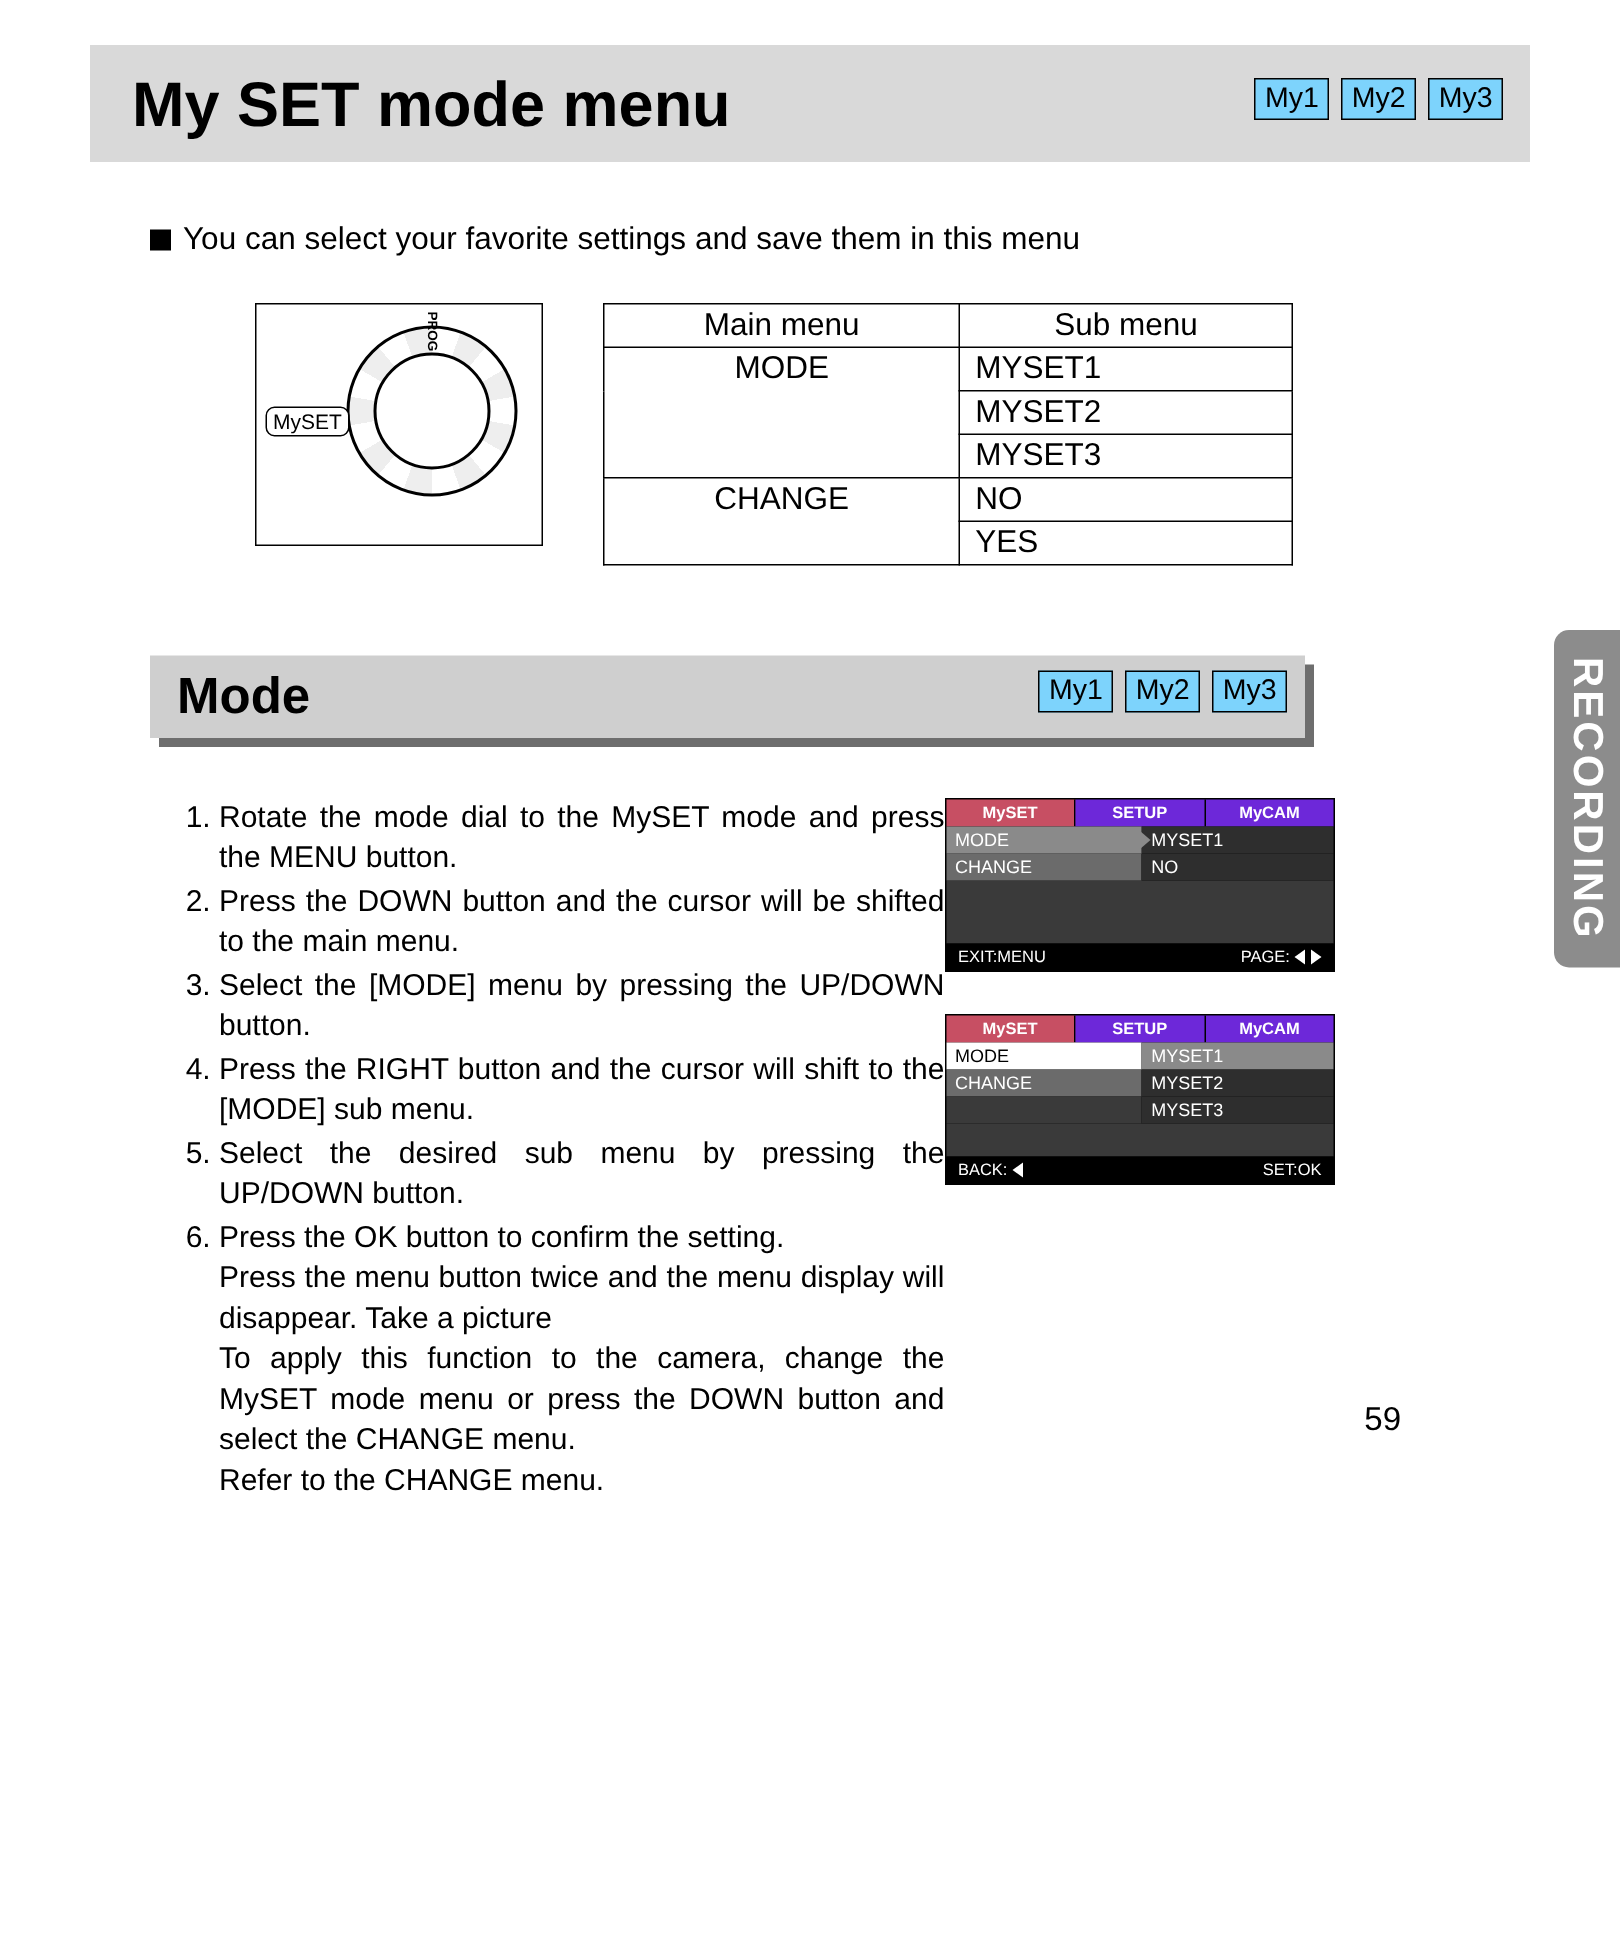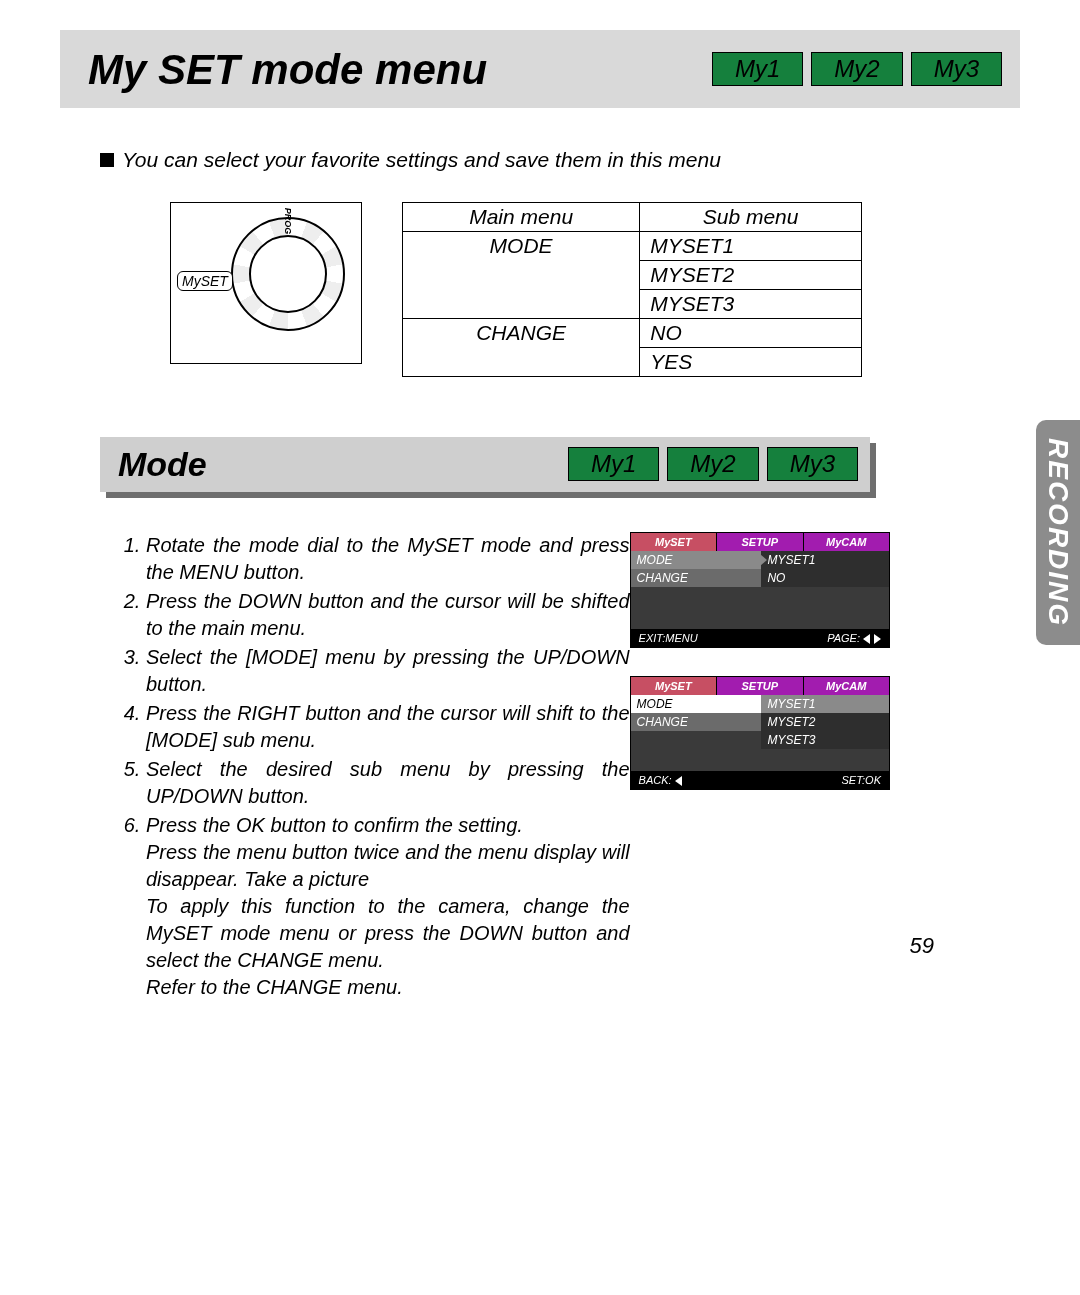--- a/index.html
+++ b/index.html
@@ -9,21 +9,20 @@
     font-family: Arial, Helvetica, sans-serif;
     color: #000;
     width: 1080px;
   }
   .page {
     position: relative;
     width: 1080px;
     height: 997px;
     box-sizing: border-box;
     padding: 30px 50px 30px 50px;
-    font-style: italic;
   }
 
   
   .title-band {
     position: relative;
     background: #d9d9d9;
     padding: 16px 28px 14px 28px;
     margin: 0 10px 40px 10px;
   }
   .title-text {
@@ -33,23 +32,23 @@
   }
   .title-badges {
     position: absolute;
     right: 18px;
     top: 22px;
     display: flex;
     gap: 8px;
   }
   .badge {
     border: 1.5px solid #000;
-    background: #15803d;
-    font-size: 24px;
-    padding: 2px 22px;
+    background: #7dd3fc;
+    font-size: 19px;
+    padding: 2px 6px;
   }
 
   
   .intro {
     font-size: 21px;
     margin: 12px 0 30px 50px;
     display: flex;
     align-items: flex-start;
     gap: 8px;
   }
@@ -183,21 +182,21 @@
     font-family: Arial, sans-serif;
     border: 1px solid #000;
   }
   .lcd .tabrow { display: flex; }
   .lcd .tab {
     flex: 1;
     text-align: center;
     font-size: 11px;
     font-weight: bold;
     padding: 3px 0;
-    background: #a21caf;
+    background: #6d28d9;
     border-right: 1px solid #000;
   }
   .lcd .tab.active { background: #c74f63; color:#fff; }
   .lcd .tab:last-child { border-right: none; }
   .lcd .body { padding: 0; }
   .lcd .row {
     display: flex;
     font-size: 12px;
   }
   .lcd .row .left {

